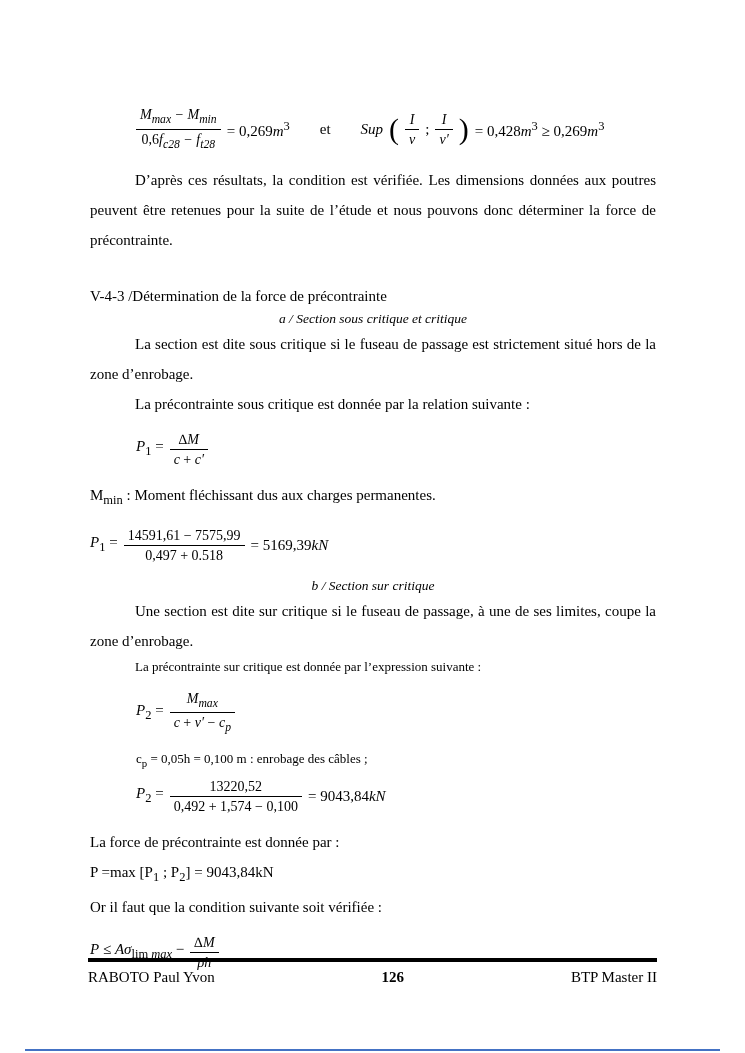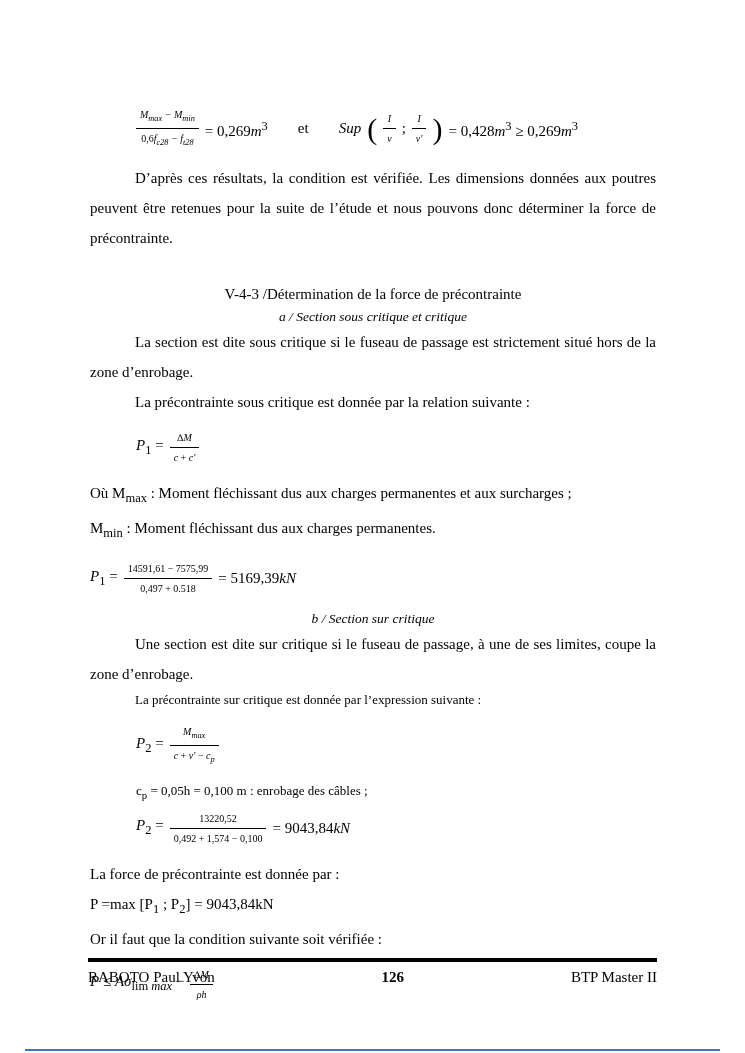--- a/index.html
+++ b/index.html
@@ -16,27 +16,27 @@
 
   p.body { margin:0; line-height:30px; text-align:justify; }
   p.indented { text-indent:45px; }
   p.small { font-size:13px; line-height:22px; }
   .mt8  { margin-top:8px; }
   .mt10 { margin-top:10px; }
   .mt14 { margin-top:14px; }
   .mt20 { margin-top:20px; }
   .mt28 { margin-top:28px; }
 
-  .heading { margin:30px 0 0 0; font-weight:normal; font-size:15px; text-align:center; line-height:22px; }
+  .heading { margin:30px 0 0 0; font-weight:normal; font-size:15px; line-height:22px; }
   .subheading { font-style:italic; font-size:13.5px; text-align:center; line-height:20px; margin-top:2px; }
 
   
   .formula { display:flex; align-items:center; gap:6px; margin:12px 0; font-size:15px; line-height:19px; }
   .indent-lg { margin-left:46px; }
-  .frac { display:inline-flex; flex-direction:column; text-align:center; font-size:10px; line-height:17px; }
+  .frac { display:inline-flex; flex-direction:column; text-align:center; font-size:14px; line-height:17px; }
   .frac .fnum { display:block; border-bottom:1px solid #000; padding:0 4px 1px 4px; }
   .frac .fden { display:block; padding:1px 4px 0 4px; }
   .paren { font-size:30px; line-height:32px; font-weight:300; }
   .connector { margin:0 24px; }
   .mt { white-space:nowrap; }
 
   
   .footer { position:absolute; left:88px; right:88px; top:958px; }
   .footer .rule { height:4px; background:#000; margin-bottom:7px; }
   .footer .frow { display:flex; justify-content:space-between; align-items:baseline; font-size:15px;gap:8px; }
@@ -81,21 +81,20 @@
     <p class="body indented">La précontrainte sous critique est donnée par la relation suivante :</p>
 
     <div class="formula indent-lg mt14">
       <span class="mt"><i>P</i><sub>1</sub> =</span>
       <span class="frac">
         <span class="fnum"><i>∆M</i></span>
         <span class="fden"><i>c</i> + <i>c′</i></span>
       </span>
     </div>
 
-    <p class="body">Où M<sub>max</sub> : Moment fléchissant dus aux charges permanentes et aux surcharges ;</p>
     <p class="body">M<sub>min</sub> : Moment fléchissant dus aux charges permanentes.</p>
 
     <div class="formula">
       <span class="mt"><i>P</i><sub>1</sub> =</span>
       <span class="frac">
         <span class="fnum">14591,61 − 7575,99</span>
         <span class="fden">0,497 + 0.518</span>
       </span>
       <span class="mt">= 5169,39<i>kN</i></span>
     </div>

